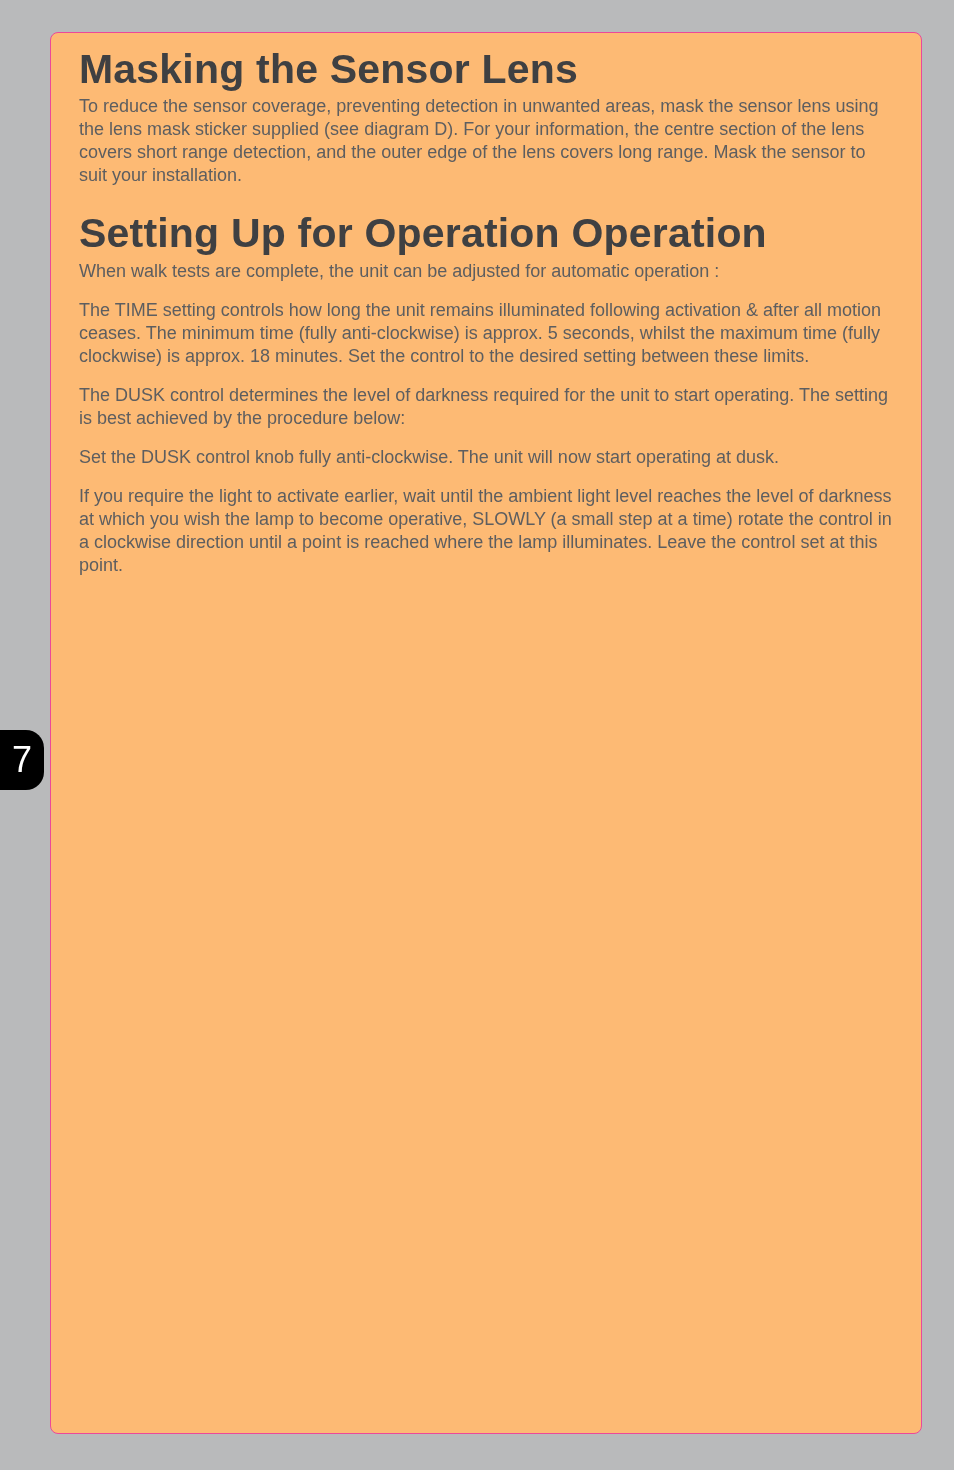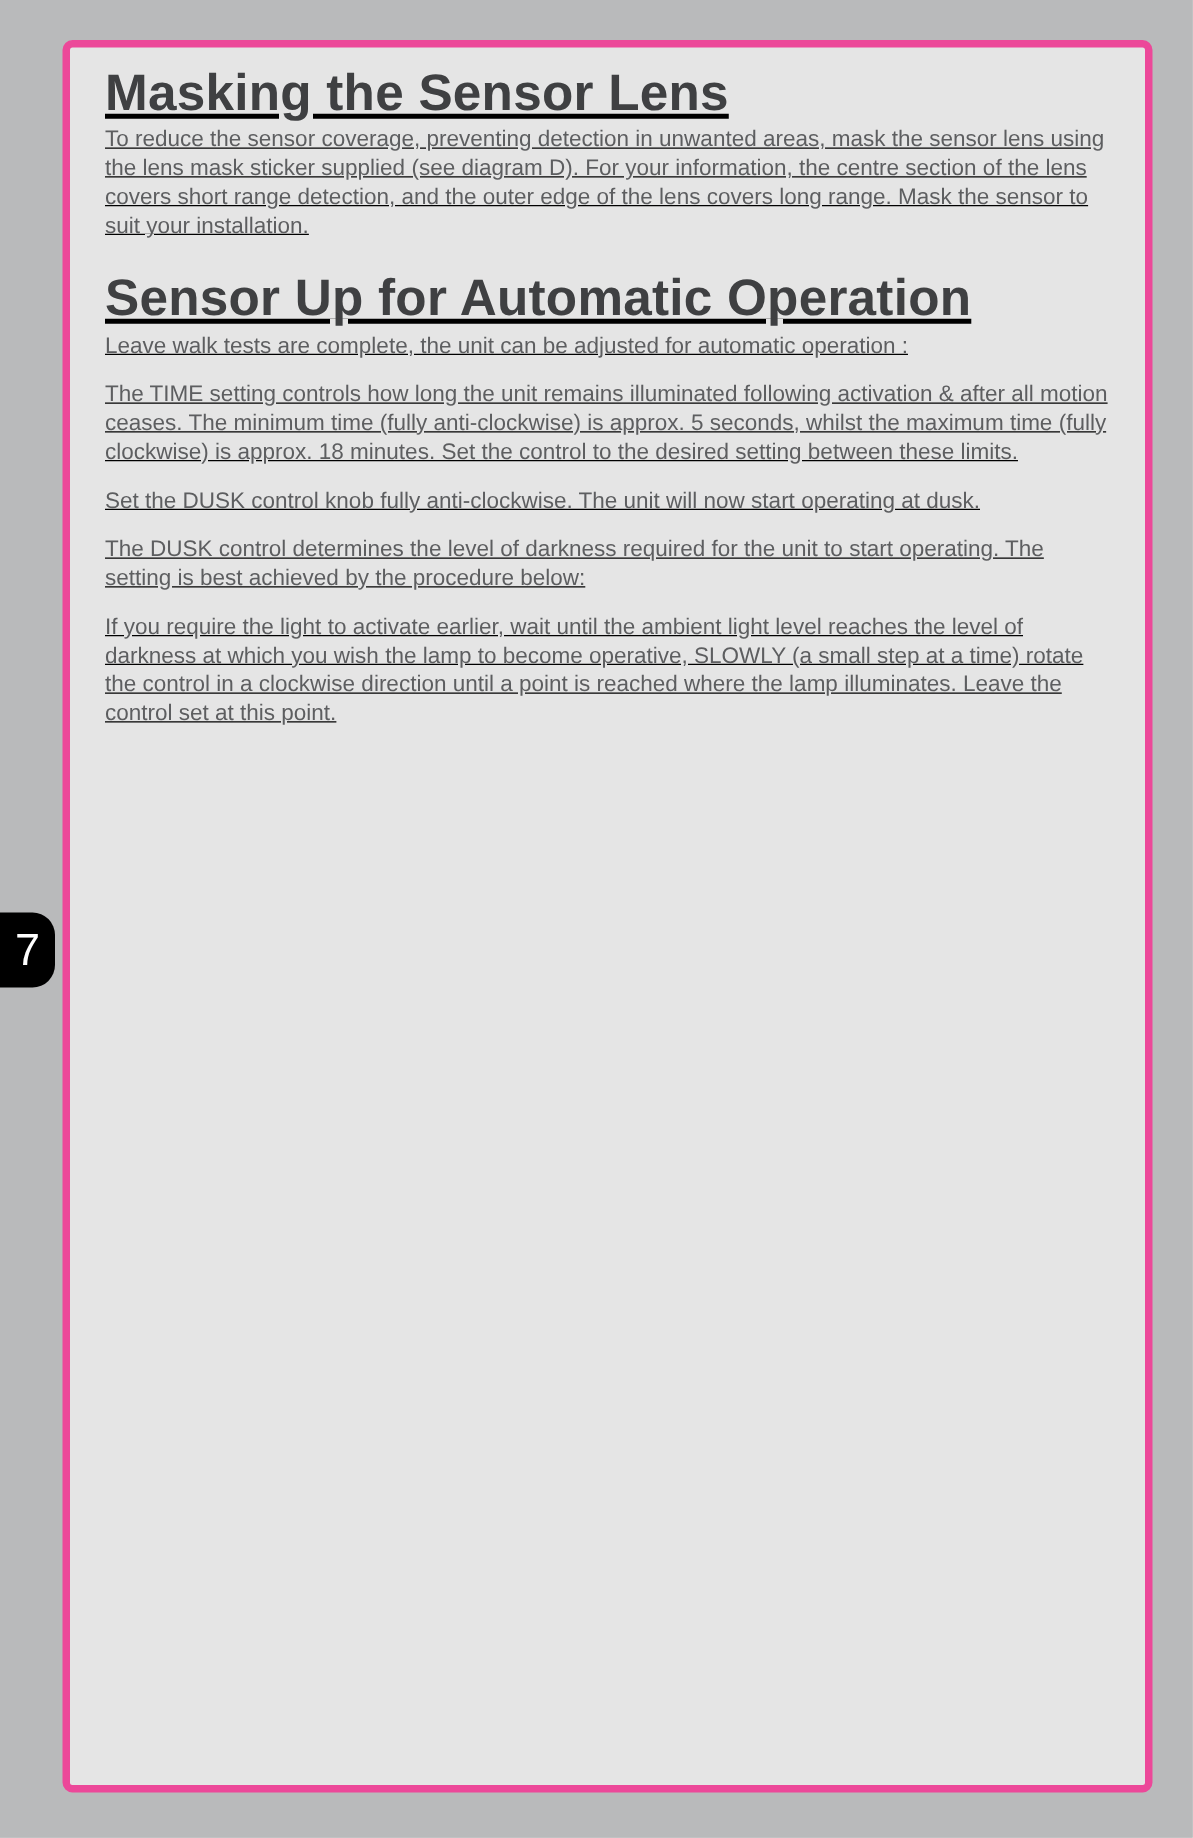--- a/index.html
+++ b/index.html
@@ -17,26 +17,25 @@
     background: #b9babb;
     position: relative;
     box-sizing: border-box;
   }
   .page-box {
     position: absolute;
     left: 50px;
     right: 32px;
     top: 32px;
     bottom: 36px;
-    background: #e5e5e5;
-    border: 6px solid #ec4899;
+    background: #fdba74;
+    border: 1px solid #ec4899;
     border-radius: 8px;
     box-sizing: border-box;
     padding: 14px 26px 26px 28px;
-    text-decoration: underline;
   }
   .page-number {
     position: absolute;
     left: 0;
     top: 730px;
     width: 44px;
     height: 60px;
     background: #000000;
     color: #ffffff;
     border-top-right-radius: 18px;
@@ -79,27 +78,27 @@
     <span>7</span>
   </div>
 
   <div class="page-box">
 
     <h2 class="section-heading">Masking the Sensor Lens</h2>
 
     <p class="body-text">To reduce the sensor coverage, preventing detection in unwanted areas, mask the sensor lens using the lens mask sticker supplied (see diagram D). For your information, the centre section of the lens covers short range detection, and the outer edge of the lens covers long range. Mask the sensor to suit your installation.</p>
 
     <div class="second-heading-wrap">
-      <h2 class="section-heading">Sensor Up for Automatic Operation</h2>
+      <h2 class="section-heading">Setting Up for Operation Operation</h2>
     </div>
 
-    <p class="body-text">Leave walk tests are complete, the unit can be adjusted for automatic operation :</p>
+    <p class="body-text">When walk tests are complete, the unit can be adjusted for automatic operation :</p>
 
     <p class="body-text">The TIME setting controls how long the unit remains illuminated following activation &amp; after all motion ceases. The minimum time (fully anti-clockwise) is approx. 5 seconds, whilst the maximum time (fully clockwise) is approx. 18 minutes. Set the control to the desired setting between these limits.</p>
 
+    <p class="body-text">The DUSK control determines the level of darkness required for the unit to start operating. The setting is best achieved by the procedure below:</p>
+
     <p class="body-text">Set the DUSK control knob fully anti-clockwise. The unit will now start operating at dusk.</p>
-
-    <p class="body-text">The DUSK control determines the level of darkness required for the unit to start operating. The setting is best achieved by the procedure below:</p>
 
     <p class="body-text">If you require the light to activate earlier, wait until the ambient light level reaches the level of darkness at which you wish the lamp to become operative, SLOWLY (a small step at a time) rotate the control in a clockwise direction until a point is reached where the lamp illuminates. Leave the control set at this point.</p>
 
   </div>
 </div>
 
 </body></html>

